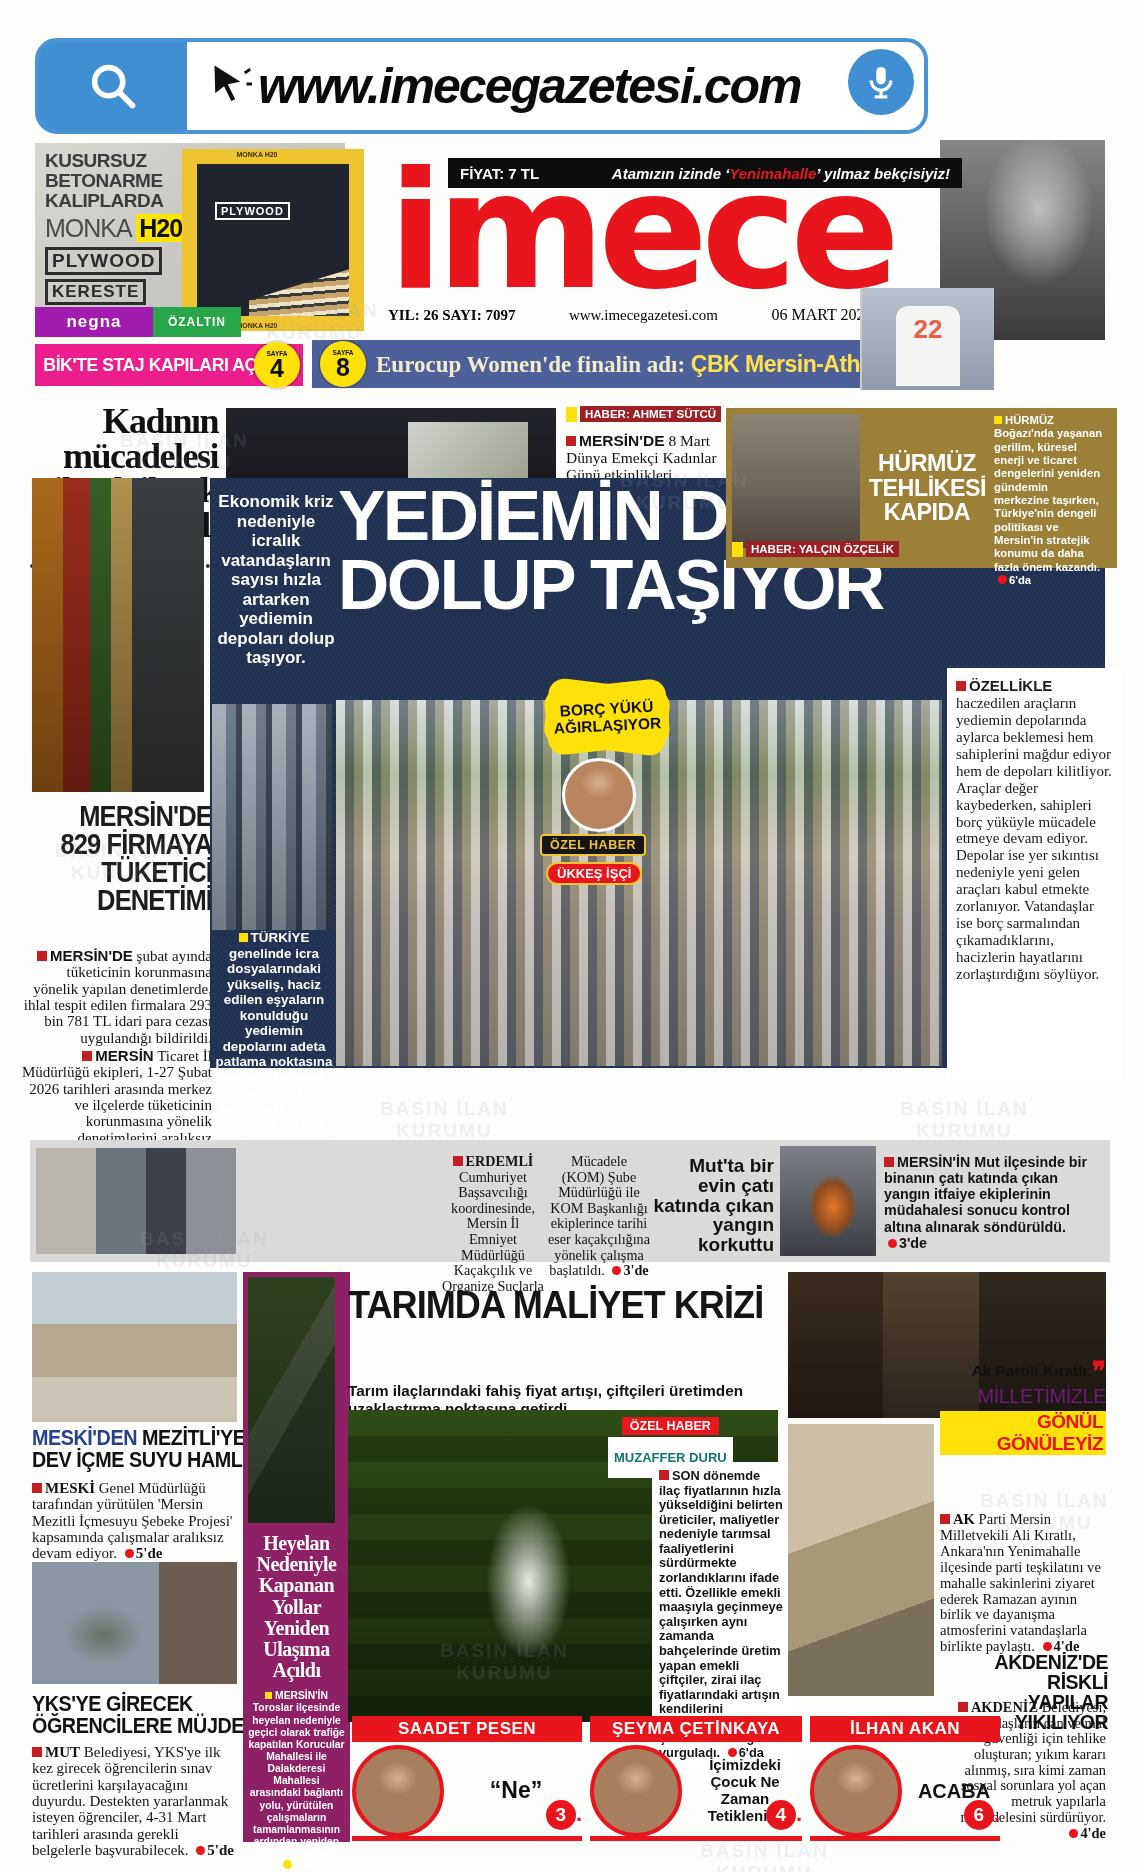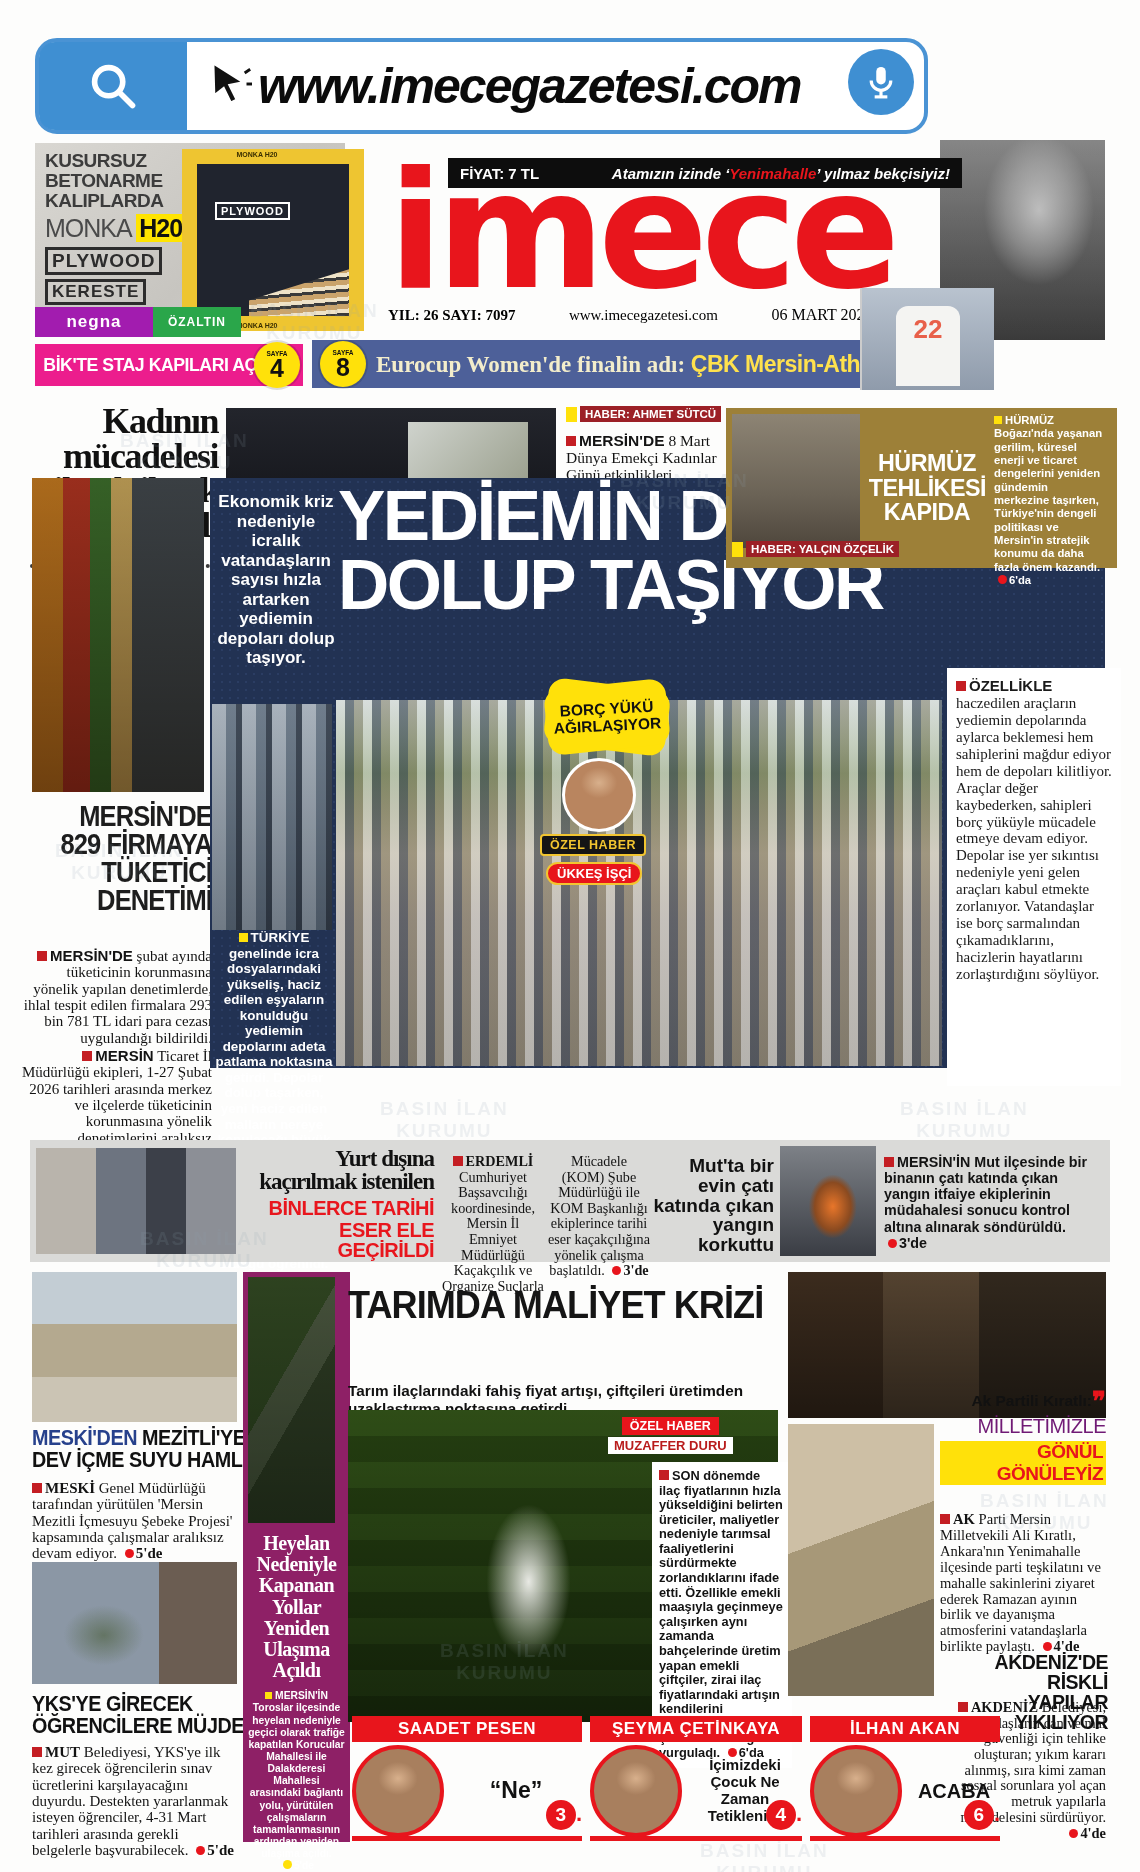--- a/index.html
+++ b/index.html
@@ -129,25 +129,25 @@
   .heyb .pg{color:#fff}
   
   .tarimh{position:absolute;left:348px;top:1284px;width:440px;font-weight:900;font-size:38px;letter-spacing:-1px;color:#151515;transform:scaleX(.95);transform-origin:left;white-space:nowrap}
   .greenbar{position:absolute;left:348px;top:1334px;width:430px;height:40px;background:#2fae4c;display:flex;align-items:center;padding:0 10px;font-weight:900;font-size:25px;letter-spacing:-.5px;white-space:nowrap}
   .greenbar .gk{color:#0d2b12;margin-right:8px}
   .greenbar .gw{color:#fff}
   .tarimsub{position:absolute;left:348px;top:1382px;width:432px;font-weight:800;font-size:15.3px;color:#111}
   .farm{position:absolute;left:348px;top:1410px;width:430px;height:312px;background:radial-gradient(60px 110px at 42% 55%,#e8e9e4,transparent 70%),repeating-linear-gradient(180deg,#5d7a40 0 26px,#49632f 26px 52px),linear-gradient(#7fa05a,#3f5230);background-blend-mode:normal,multiply}
   .tarimtag{position:absolute;left:608px;top:1416px;text-align:center}
   .tarimtag .rt{background:#e8151c;color:#fff;font-weight:900;font-size:12.5px;padding:2px 8px;display:inline-block}
-  .tarimtag .bn{background:#fff;color:#b91c1c;font-weight:900;font-size:13px;padding:1px 6px;display:block;margin-top:2px}
+  .tarimtag .bn{background:#fff;color:#0f766e;font-weight:900;font-size:13px;padding:13px 6px;display:block;margin-top:2px}
   .tarimb{position:absolute;left:652px;top:1462px;width:126px;background:#fff;padding:7px;font-weight:700;font-size:12.8px;line-height:1.14;color:#131313}
   
   .groupphoto{position:absolute;left:788px;top:1272px;width:318px;height:146px;background:linear-gradient(90deg,#6e5b4a 0 30%,#9b8b78 30% 60%,#5c544a 60%),linear-gradient(#8a7a66,#4a4238);background-blend-mode:multiply}
-  .kirah{position:absolute;left:940px;top:1392px;width:166px;text-align:right}
+  .kirah{position:absolute;left:940px;top:1362px;width:166px;text-align:right}
   .kirah .pre{font-weight:800;font-size:15.5px;color:#111}
   .kirah .q{color:#e8151c;font-size:26px;font-weight:900;line-height:.6;vertical-align:-4px}
   .kirah .h1{display:block;color:#701a75;font-weight:400;font-size:20px;margin-top:5px;letter-spacing:-.5px}
   .kirah .h2{display:inline-block;background:#ffe10a;color:#e8151c;font-weight:900;font-size:19px;padding:0 3px;margin-top:3px;letter-spacing:-.5px}
   .kirab{position:absolute;left:940px;top:1512px;width:166px;font-size:14.6px}
   .excav{position:absolute;left:788px;top:1424px;width:146px;height:272px;background:linear-gradient(160deg,#cdbfa5 0 40%,#a79878 40% 70%,#7a6f58 70%),radial-gradient(50px 40px at 60% 30%,#e0d6bd,transparent)}
   .akdh{position:absolute;left:940px;top:1652px;width:168px;font-weight:900;font-size:19.5px;line-height:1.03;letter-spacing:-.5px;color:#111;text-align:right}
   .akdh span{display:block}
   .akdb{position:absolute;left:940px;top:1700px;width:166px;font-size:14.4px;text-align:right}
   
@@ -341,26 +341,20 @@
     </div>
     <div class="portrait"></div>
     <span class="ozel">ÖZEL HABER</span>
     <span class="ukkes">ÜKKEŞ İŞÇİ</span>
     <div class="turkiye"><span class="sq y" style="width:9px;height:9px"></span><b>TÜRKİYE</b><span> genelinde icra dosyalarındaki yükseliş, haciz edilen eşyaların konulduğu yediemin depolarını adeta patlama noktasına getirdi. Depolar dolup taşarken, yeni haciz edilen malların nereye konulacağı büyük bir sorun haline geliyor. Yediemin otoparklara giriş yapan araç sayısının, satılan araç sayısına göre iki kat daha fazla olduğu öğrenildi.</span></div>
     <div class="sidebox"><span class="sq"></span><b>ÖZELLİKLE</b><span> haczedilen araçların yediemin depolarında aylarca beklemesi hem sahiplerini mağdur ediyor hem de depoları kilitliyor. Araçlar değer kaybederken, sahipleri borç yüküyle mücadele etmeye devam ediyor. Depolar ise yer sıkıntısı nedeniyle yeni gelen araçları kabul etmekte zorlanıyor. Vatandaşlar ise borç sarmalından çıkamadıklarını, hacizlerin hayatlarını zorlaştırdığını söylüyor.</span></div>
   </div>
 
   <div class="strip">
     <div class="komphoto"></div>
-    <div class="eserh">
-      <span class="s">Yurt dışına</span>
-      <span class="s">kaçırılmak istenilen</span>
-      <span class="r" style="margin-top:5px">BİNLERCE TARİHİ</span>
-      <span class="r">ESER ELE GEÇİRİLDİ</span>
-    </div>
     <div class="ecol" style="left:412px"><span class="sq"></span><b>ERDEMLİ</b><span> Cumhuriyet Başsavcılığı koordinesinde, Mersin İl Emniyet Müdürlüğü Kaçakçılık ve Organize Suçlarla</span></div>
     <div class="ecol" style="left:518px"><span>Mücadele (KOM) Şube Müdürlüğü ile KOM Başkanlığı ekiplerince tarihi eser kaçakçılığına yönelik çalışma başlatıldı.</span> <span class="pg"><i class="dot"></i><span>3'de</span></span></div>
     <div class="yanginh">Mut'ta bir evin çatı katında çıkan yangın korkuttu</div>
     <div class="firephoto"></div>
     <div class="yanginb"><span class="sq"></span><b>MERSİN'İN</b><span> Mut ilçesinde bir binanın çatı katında çıkan yangın itfaiye ekiplerinin müdahalesi sonucu kontrol altına alınarak söndürüldü.</span> <span class="pg"><i class="dot"></i><span>3'de</span></span></div>
   </div>
 
   <div class="constr"></div>
   <div class="meskih">
     <div><span class="bl">MESKİ'DEN</span><span> MEZİTLİ'YE</span></div>

